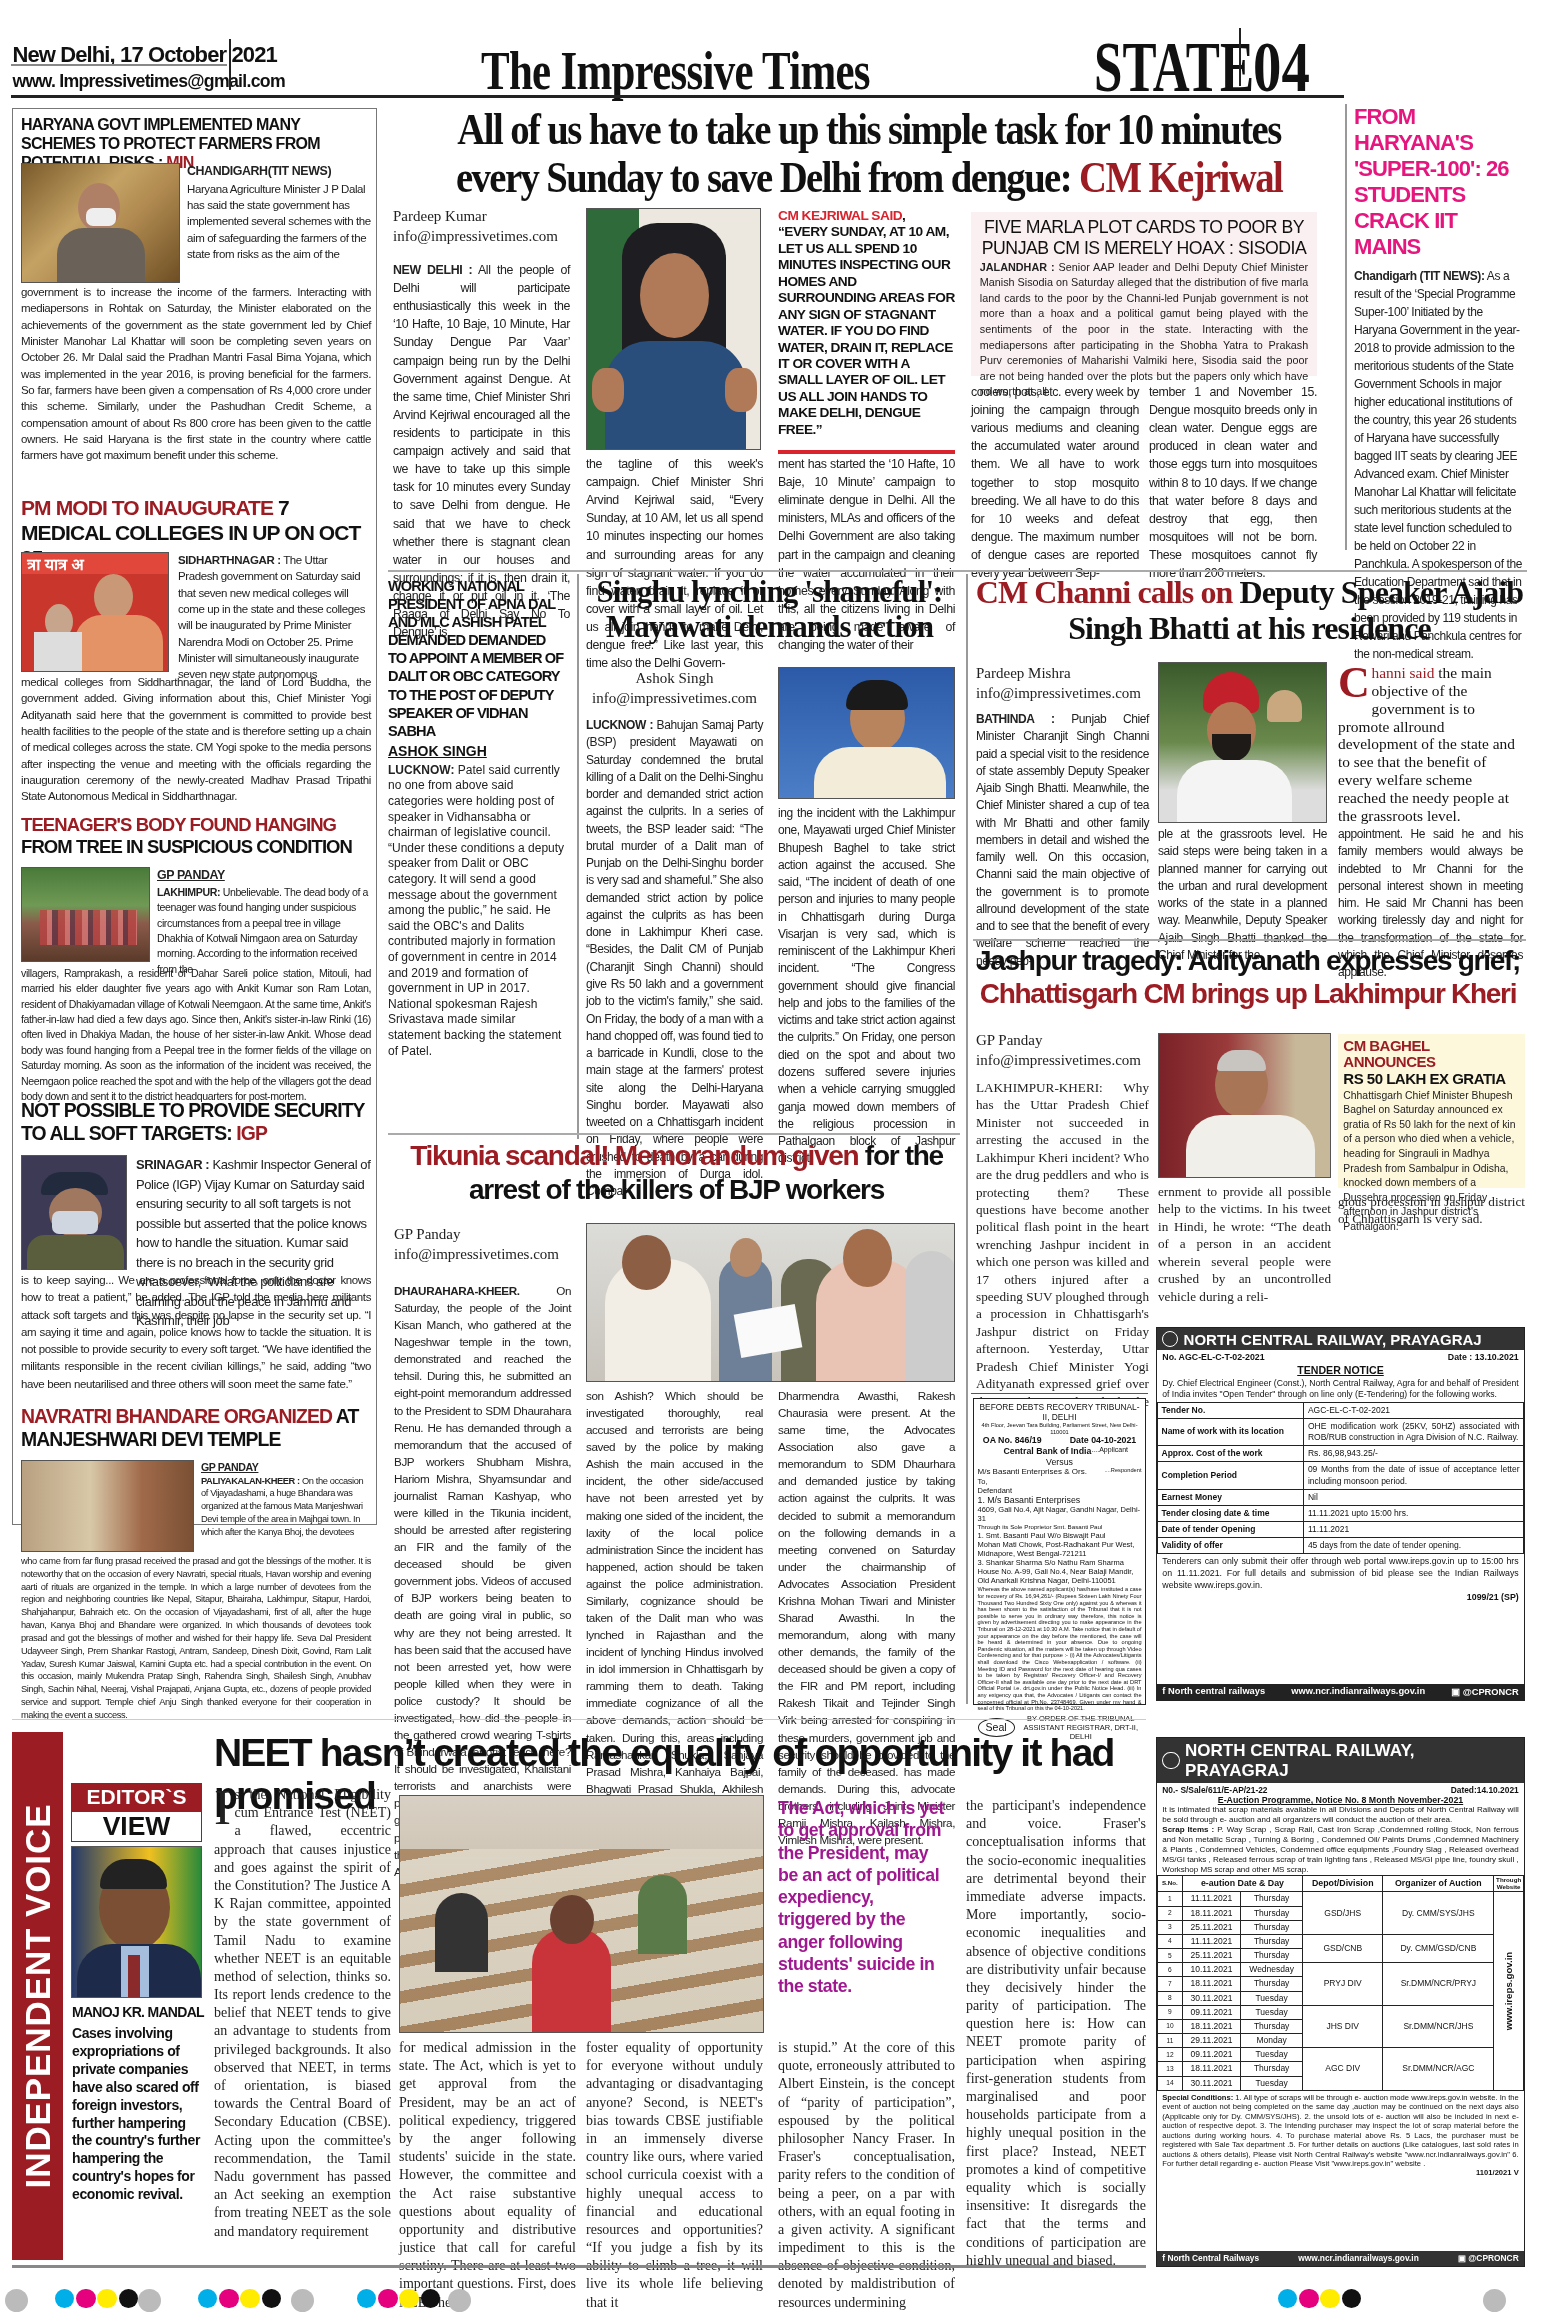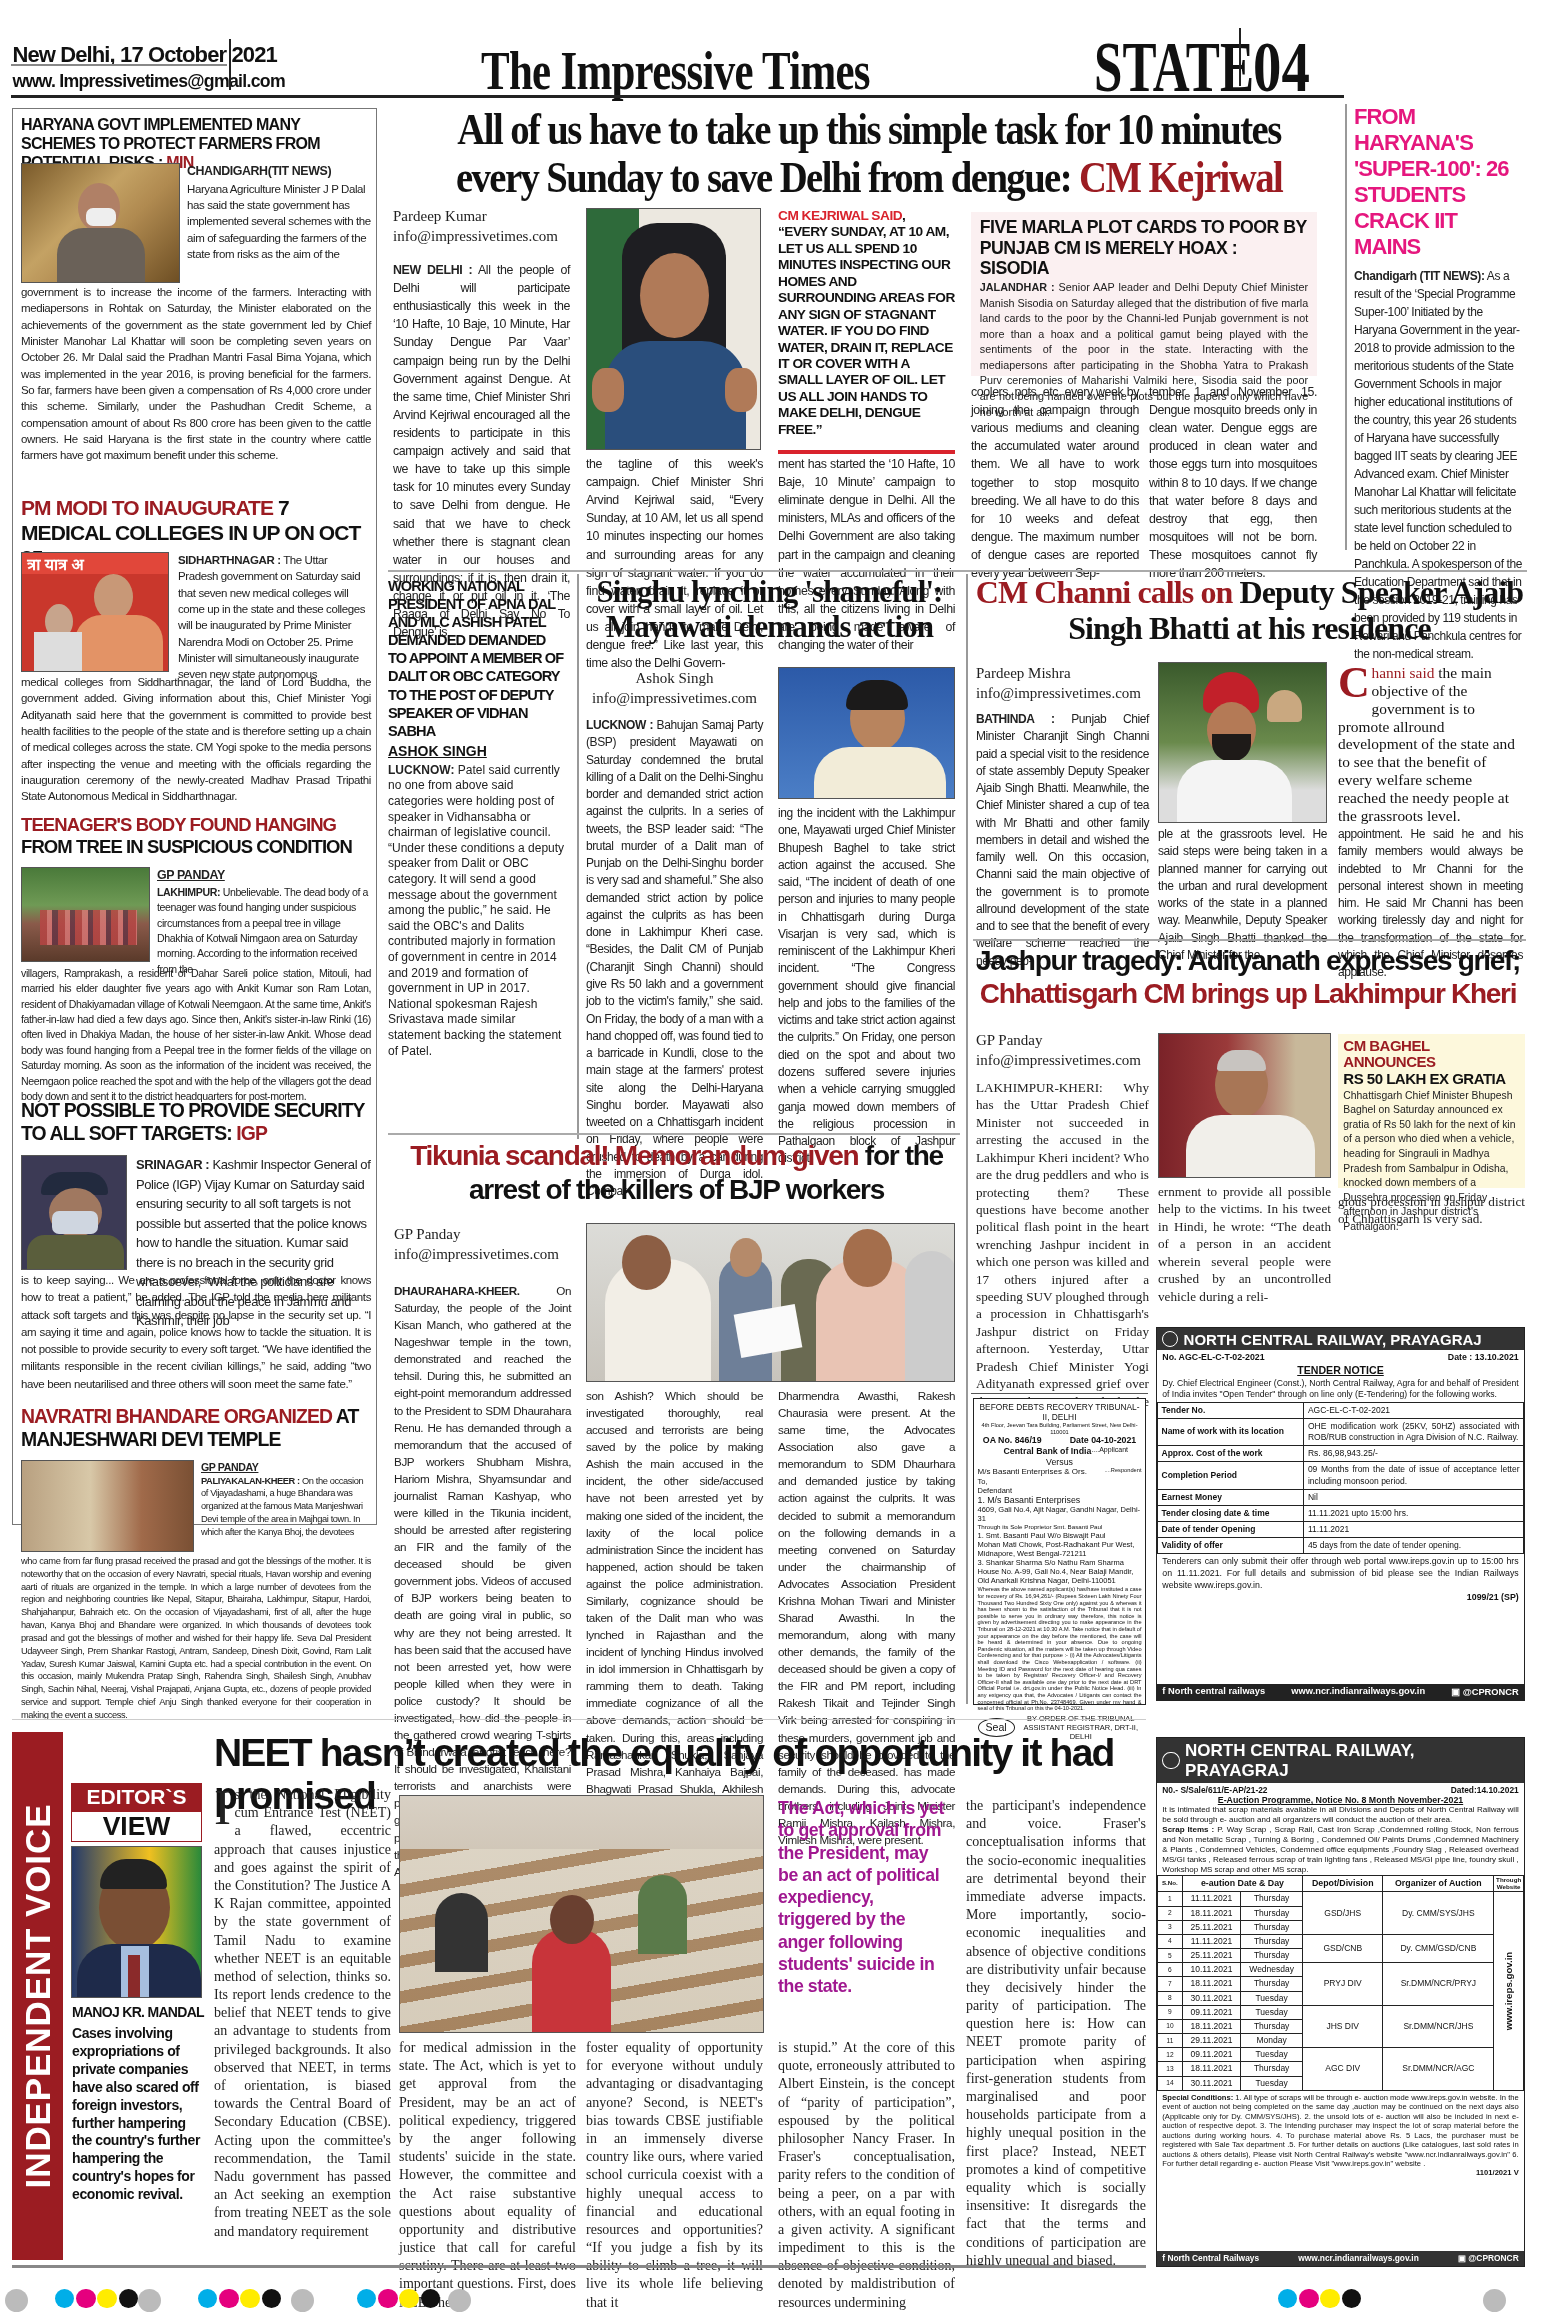--- a/index.html
+++ b/index.html
@@ -137,21 +137,21 @@
 </div>
 <div class="abs body-cond" style="left:586px;top:455px;width:177px;font-size:12.4px;line-height:1.46;">the tagline of this week's campaign. Chief Minister Shri Arvind Kejriwal said, “Every Sunday, at 10 AM, let us all spend 10 minutes inspecting our homes and surrounding areas for any sign of stagnant water. If you do find water, drain it, replace it or cover with a small layer of oil. Let us all join hands to make Delhi, dengue free.” Like last year, this time also the Delhi Govern-</div>
 
 <div class="abs cond" style="left:778px;top:208px;width:177px;font-size:13.7px;font-weight:bold;line-height:1.2;letter-spacing:-0.5px;">
   <span class="red" style="color:#d9232d">CM KEJRIWAL SAID</span><span>, “EVERY SUNDAY, AT 10 AM, LET US ALL SPEND 10 MINUTES INSPECTING OUR HOMES AND SURROUNDING AREAS FOR ANY SIGN OF STAGNANT WATER. IF YOU DO FIND WATER, DRAIN IT, REPLACE IT OR COVER WITH A SMALL LAYER OF OIL. LET US ALL JOIN HANDS TO MAKE DELHI, DENGUE FREE.”</span>
 </div>
 <div class="abs" style="left:778px;top:450px;width:177px;height:3.5px;background:#d9232d;"></div>
 <div class="abs body-cond" style="left:778px;top:455px;width:177px;font-size:12.4px;line-height:1.46;">ment has started the ‘10 Hafte, 10 Baje, 10 Minute’ campaign to eliminate dengue in Delhi. All the ministers, MLAs and officers of the Delhi Government are also taking part in the campaign and cleaning the water accumulated in their homes every Sunday. Along with this, all the citizens living in Delhi are being made aware of changing the water of their</div>
 
 <div class="abs" style="left:971px;top:212px;width:346px;height:164px;background:#fbf0f1;padding:5.3px 8.8px;">
-  <div class="cond" style="font-size:17.7px;font-weight:bold;line-height:1.15;letter-spacing:-0.5px;">FIVE MARLA PLOT CARDS TO POOR BY PUNJAB CM IS MERELY HOAX : SISODIA</div>
+  <div class="cond" style="font-size:17.7px;font-weight:normal;line-height:1.15;letter-spacing:-0.5px;text-align:center;">FIVE MARLA PLOT CARDS TO POOR BY PUNJAB CM IS MERELY HOAX : SISODIA</div>
   <div style="font-size:10.8px;line-height:1.44;margin-top:1.8px;color:#222;text-align:justify;">
     <span class="kicker">JALANDHAR :</span><span> Senior AAP leader and Delhi Deputy Chief Minister Manish Sisodia on Saturday alleged that the distribution of five marla land cards to the poor by the Channi-led Punjab government is not more than a hoax and a political gamut being played with the sentiments of the poor in the state. Interacting with the mediapersons after participating in the Shobha Yatra to Prakash Purv ceremonies of Maharishi Valmiki here, Sisodia said the poor are not being handed over the plots but the papers only which have no worth at all.</span>
   </div>
 </div>
 <div class="abs body-cond" style="left:971px;top:383px;width:168px;font-size:12.4px;line-height:1.46;">coolers, pots, etc. every week by joining the campaign through various mediums and cleaning the accumulated water around them. We all have to work together to stop mosquito breeding. We all have to do this for 10 weeks and defeat dengue. The maximum number of dengue cases are reported every year between Sep-</div>
 <div class="abs body-cond" style="left:1149px;top:383px;width:168px;font-size:12.4px;line-height:1.46;">tember 1 and November 15. Dengue mosquito breeds only in clean water. Dengue eggs are produced in clean water and those eggs turn into mosquitoes within 8 to 10 days. If we change that water before 8 days and destroy that egg, then mosquitoes will not be born. These mosquitoes cannot fly more than 200 meters.</div>
 
 <div class="vline" style="left:1345px;top:104px;height:446px;"></div>
 
 <div class="abs" style="left:1354px;top:104px;width:173px;">

